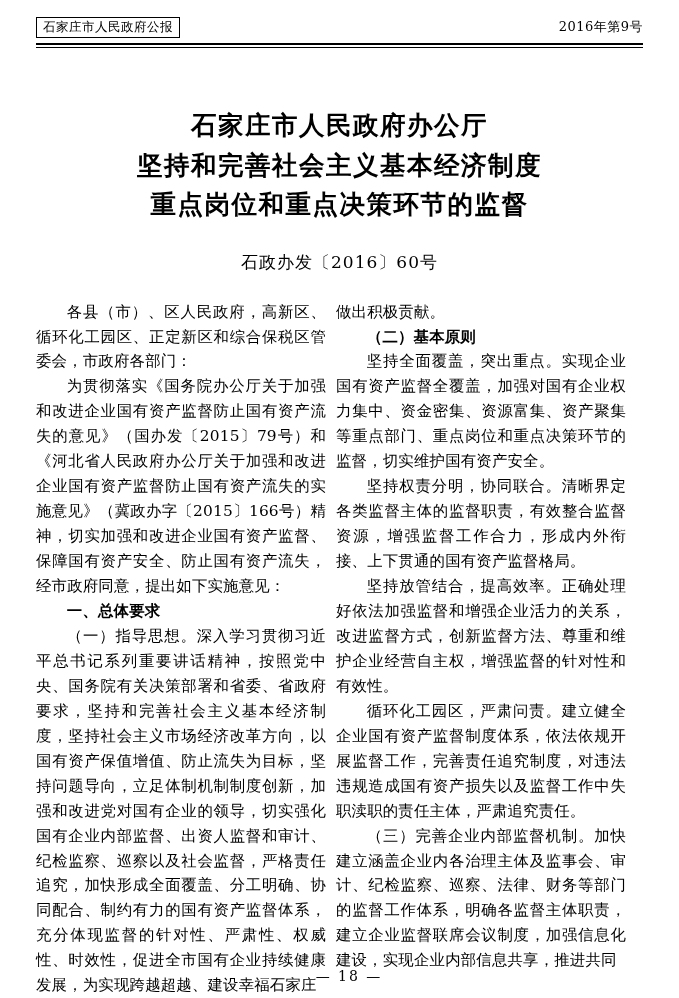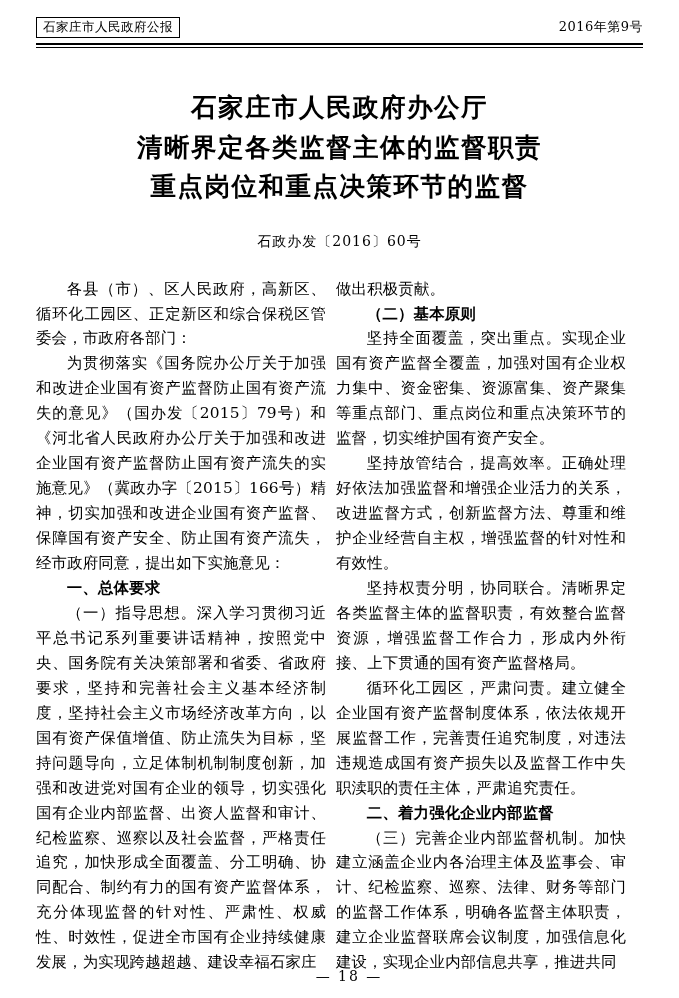--- a/index.html
+++ b/index.html
@@ -45,32 +45,32 @@
   }
   .rule-double {
     margin-top: 5px;
     border-top: 2px solid #000;
     border-bottom: 1px solid #000;
     height: 2px;
   }
   
   .title-block {
     text-align: center;
-    margin-top: 40px;
+    margin-top: 58px;
   }
   .title-line {
     font-size: 25.5px;
     font-weight: bold;
     letter-spacing: 1.5px;
     line-height: 1.55;
     font-family: "DejaVu Serif", "Liberation Serif", serif;
   }
   .docnum {
     text-align: center;
-    font-size: 14px;
+    font-size: 17px;
     letter-spacing: 1px;
     margin-top: 26px;
     margin-bottom: 26px;
   }
   
   .columns {
     display: flex;
     gap: 10px;
     align-items: flex-start;
   }
@@ -112,39 +112,38 @@
 <div class="page">
 
   <div class="runhead">
     <div class="runhead-left">石家庄市人民政府公报</div>
     <div class="runhead-right">2016年第9号</div>
   </div>
   <div class="rule-double"></div>
 
   <div class="title-block">
     <div class="title-line">石家庄市人民政府办公厅</div>
-    <div class="title-line">清晰界定各类监督主体的监督职责</div>
+    <div class="title-line">坚持和完善社会主义基本经济制度</div>
     <div class="title-line">重点岗位和重点决策环节的监督</div>
   </div>
 
   <div class="docnum">石政办发〔2016〕60号</div>
 
   <div class="columns">
     <div class="col">
       <p class="ind">各县（市）、区人民政府，高新区、循环化工园区、正定新区和综合保税区管委会，市政府各部门：</p>
       <p class="ind">为贯彻落实《国务院办公厅关于加强和改进企业国有资产监督防止国有资产流失的意见》（国办发〔2015〕79号）和《河北省人民政府办公厅关于加强和改进企业国有资产监督防止国有资产流失的实施意见》（冀政办字〔2015〕166号）精神，切实加强和改进企业国有资产监督、保障国有资产安全、防止国有资产流失，经市政府同意，提出如下实施意见：</p>
       <p class="head">一、总体要求</p>
       <p class="ind">（一）指导思想。深入学习贯彻习近平总书记系列重要讲话精神，按照党中央、国务院有关决策部署和省委、省政府要求，坚持和完善社会主义基本经济制度，坚持社会主义市场经济改革方向，以国有资产保值增值、防止流失为目标，坚持问题导向，立足体制机制制度创新，加强和改进党对国有企业的领导，切实强化国有企业内部监督、出资人监督和审计、纪检监察、巡察以及社会监督，严格责任追究，加快形成全面覆盖、分工明确、协同配合、制约有力的国有资产监督体系，充分体现监督的针对性、严肃性、权威性、时效性，促进全市国有企业持续健康发展，为实现跨越超越、建设幸福石家庄</p>
     </div>
     <div class="col">
       <p>做出积极贡献。</p>
       <p class="head">（二）基本原则</p>
       <p class="ind">坚持全面覆盖，突出重点。实现企业国有资产监督全覆盖，加强对国有企业权力集中、资金密集、资源富集、资产聚集等重点部门、重点岗位和重点决策环节的监督，切实维护国有资产安全。</p>
+      <p class="ind">坚持权责分明，协同联合。清晰界定各类监督主体的监督职责，有效整合监督资源，增强监督工作合力，形成内外衔接、上下贯通的国有资产监督格局。</p>
       <p class="ind">坚持放管结合，提高效率。正确处理好依法加强监督和增强企业活力的关系，改进监督方式，创新监督方法、尊重和维护企业经营自主权，增强监督的针对性和有效性。</p>
-      <p class="ind">坚持权责分明，协同联合。清晰界定各类监督主体的监督职责，有效整合监督资源，增强监督工作合力，形成内外衔接、上下贯通的国有资产监督格局。</p>
       <p class="ind">循环化工园区，严肃问责。建立健全企业国有资产监督制度体系，依法依规开展监督工作，完善责任追究制度，对违法违规造成国有资产损失以及监督工作中失职渎职的责任主体，严肃追究责任。</p>
-      <p class="head">二、着力强化企业内部监督</p>
       <p class="ind">（三）完善企业内部监督机制。加快建立涵盖企业内各治理主体及监事会、审计、纪检监察、巡察、法律、财务等部门的监督工作体系，明确各监督主体职责，建立企业监督联席会议制度，加强信息化建设，实现企业内部信息共享，推进共同</p>
     </div>
   </div>
 
   <div class="footer">— 18 —</div>
 </div>
 
 </body></html>

